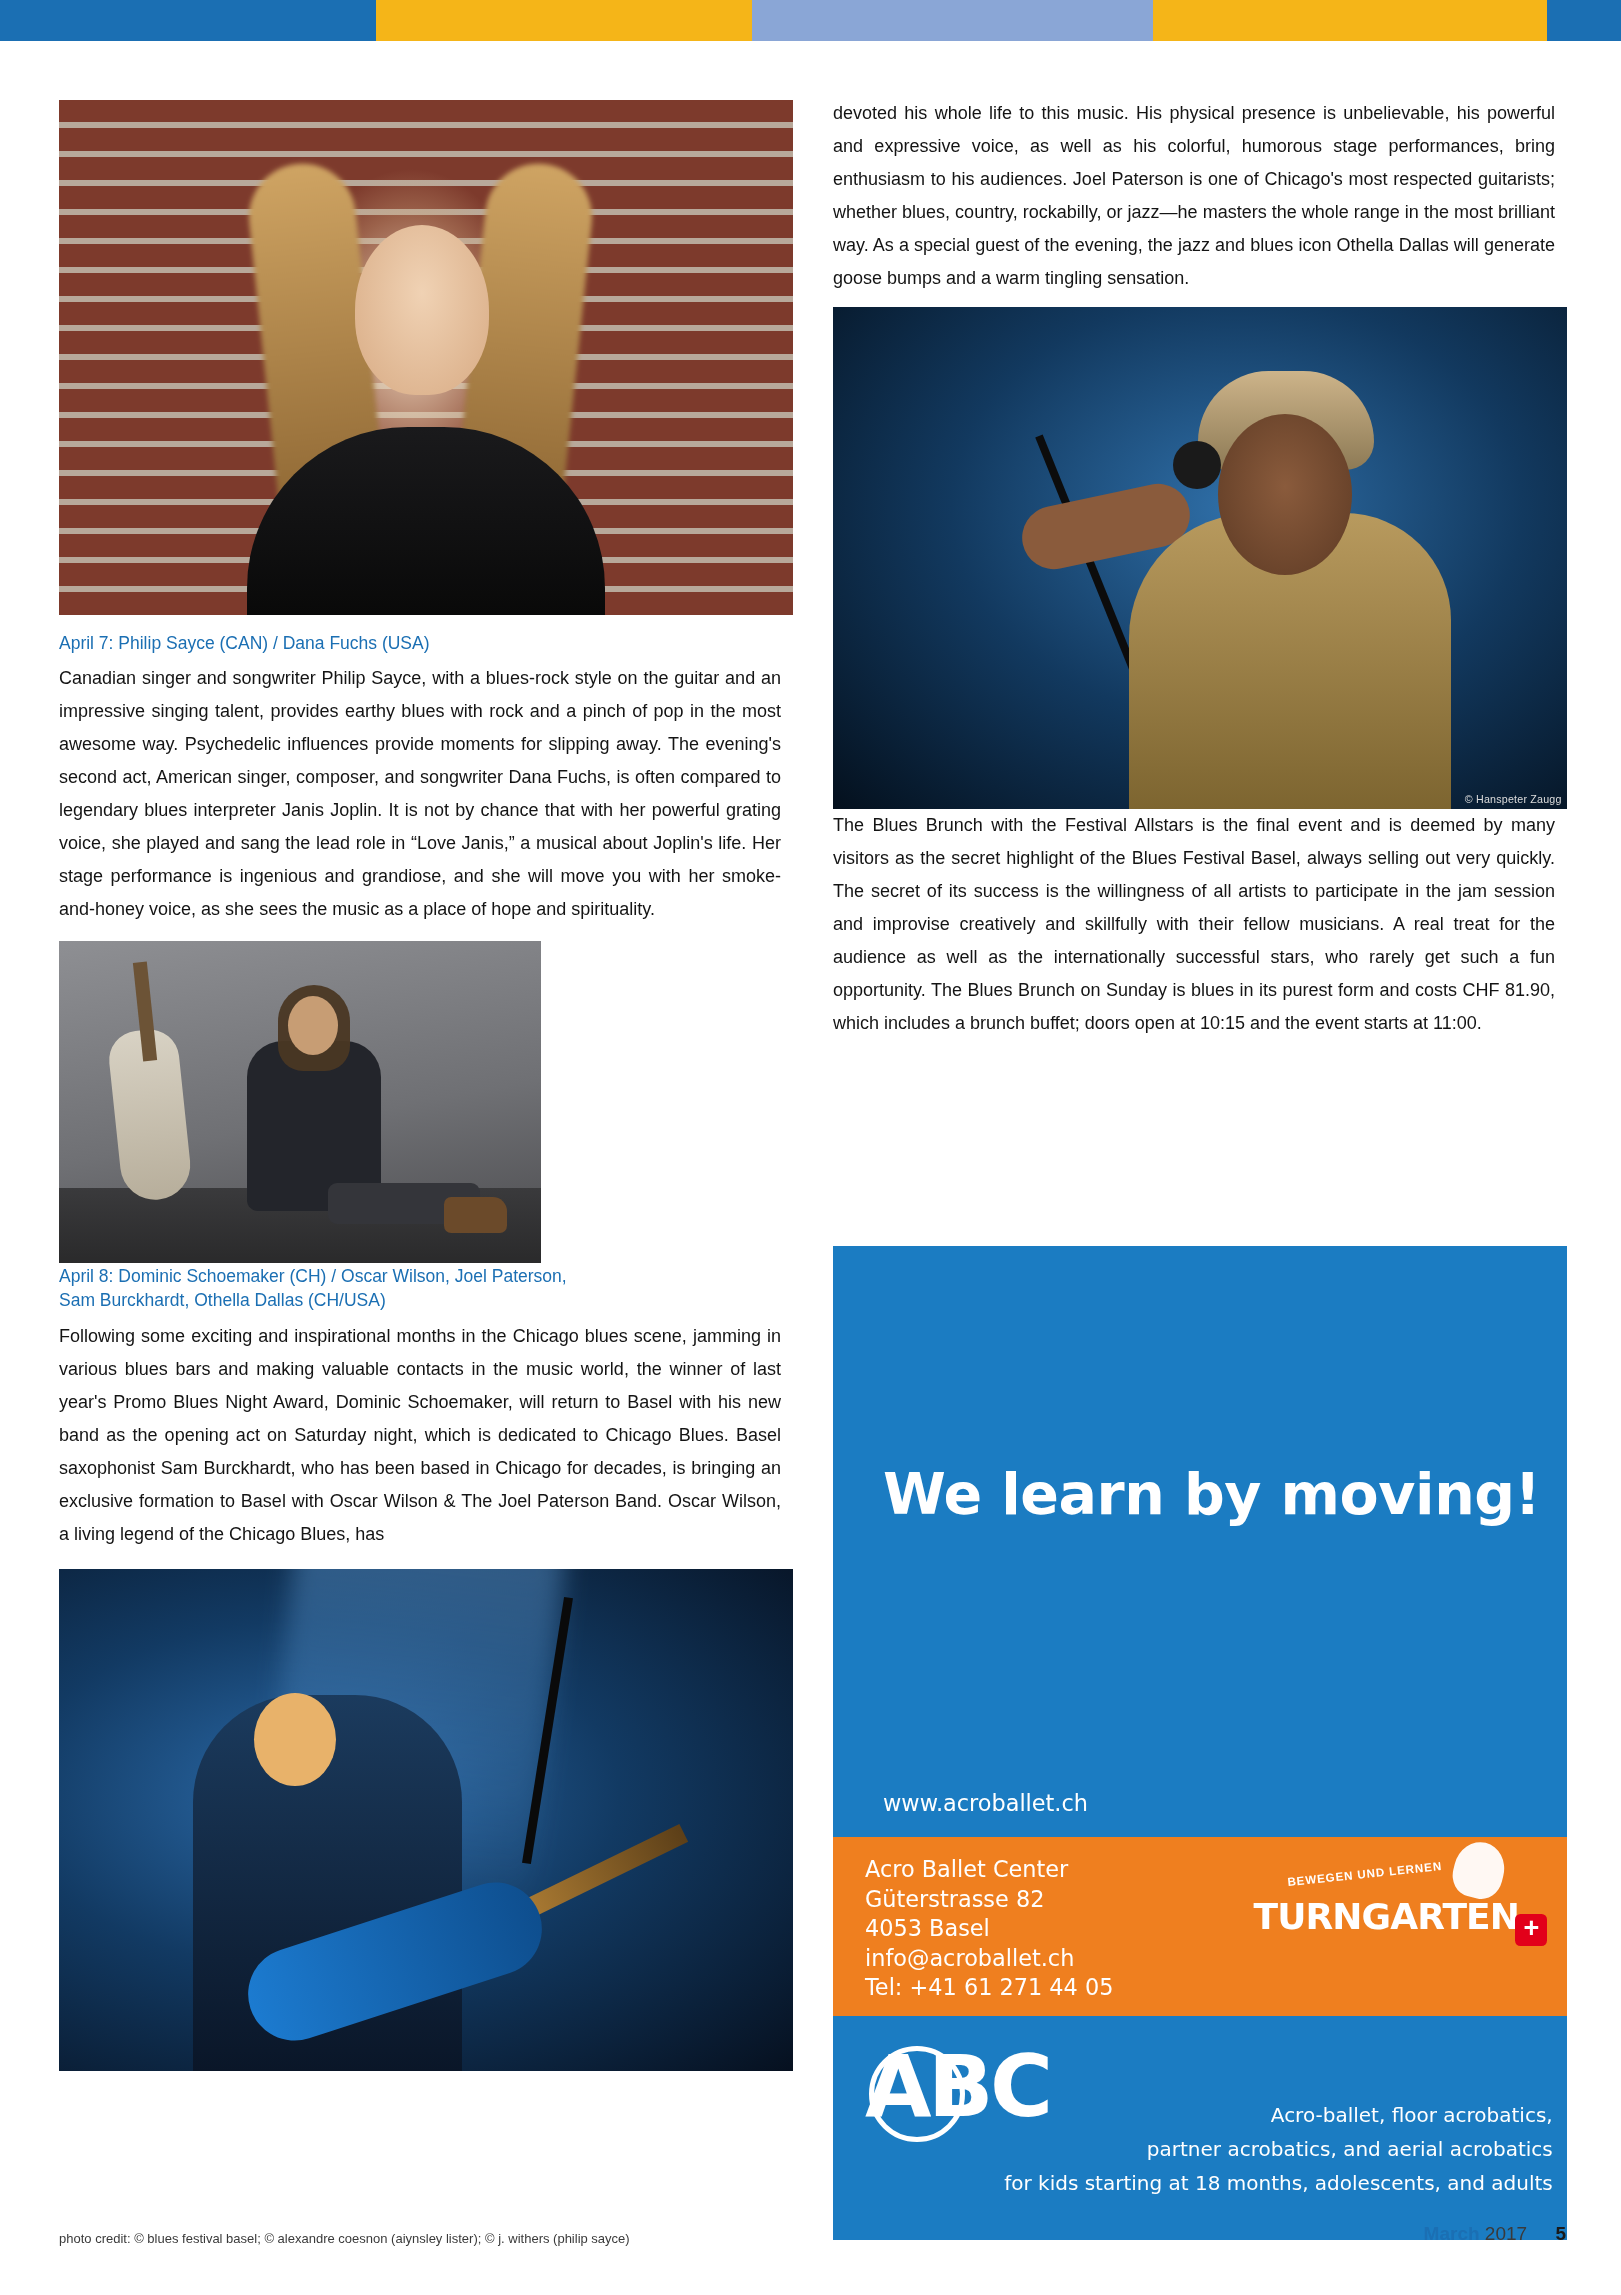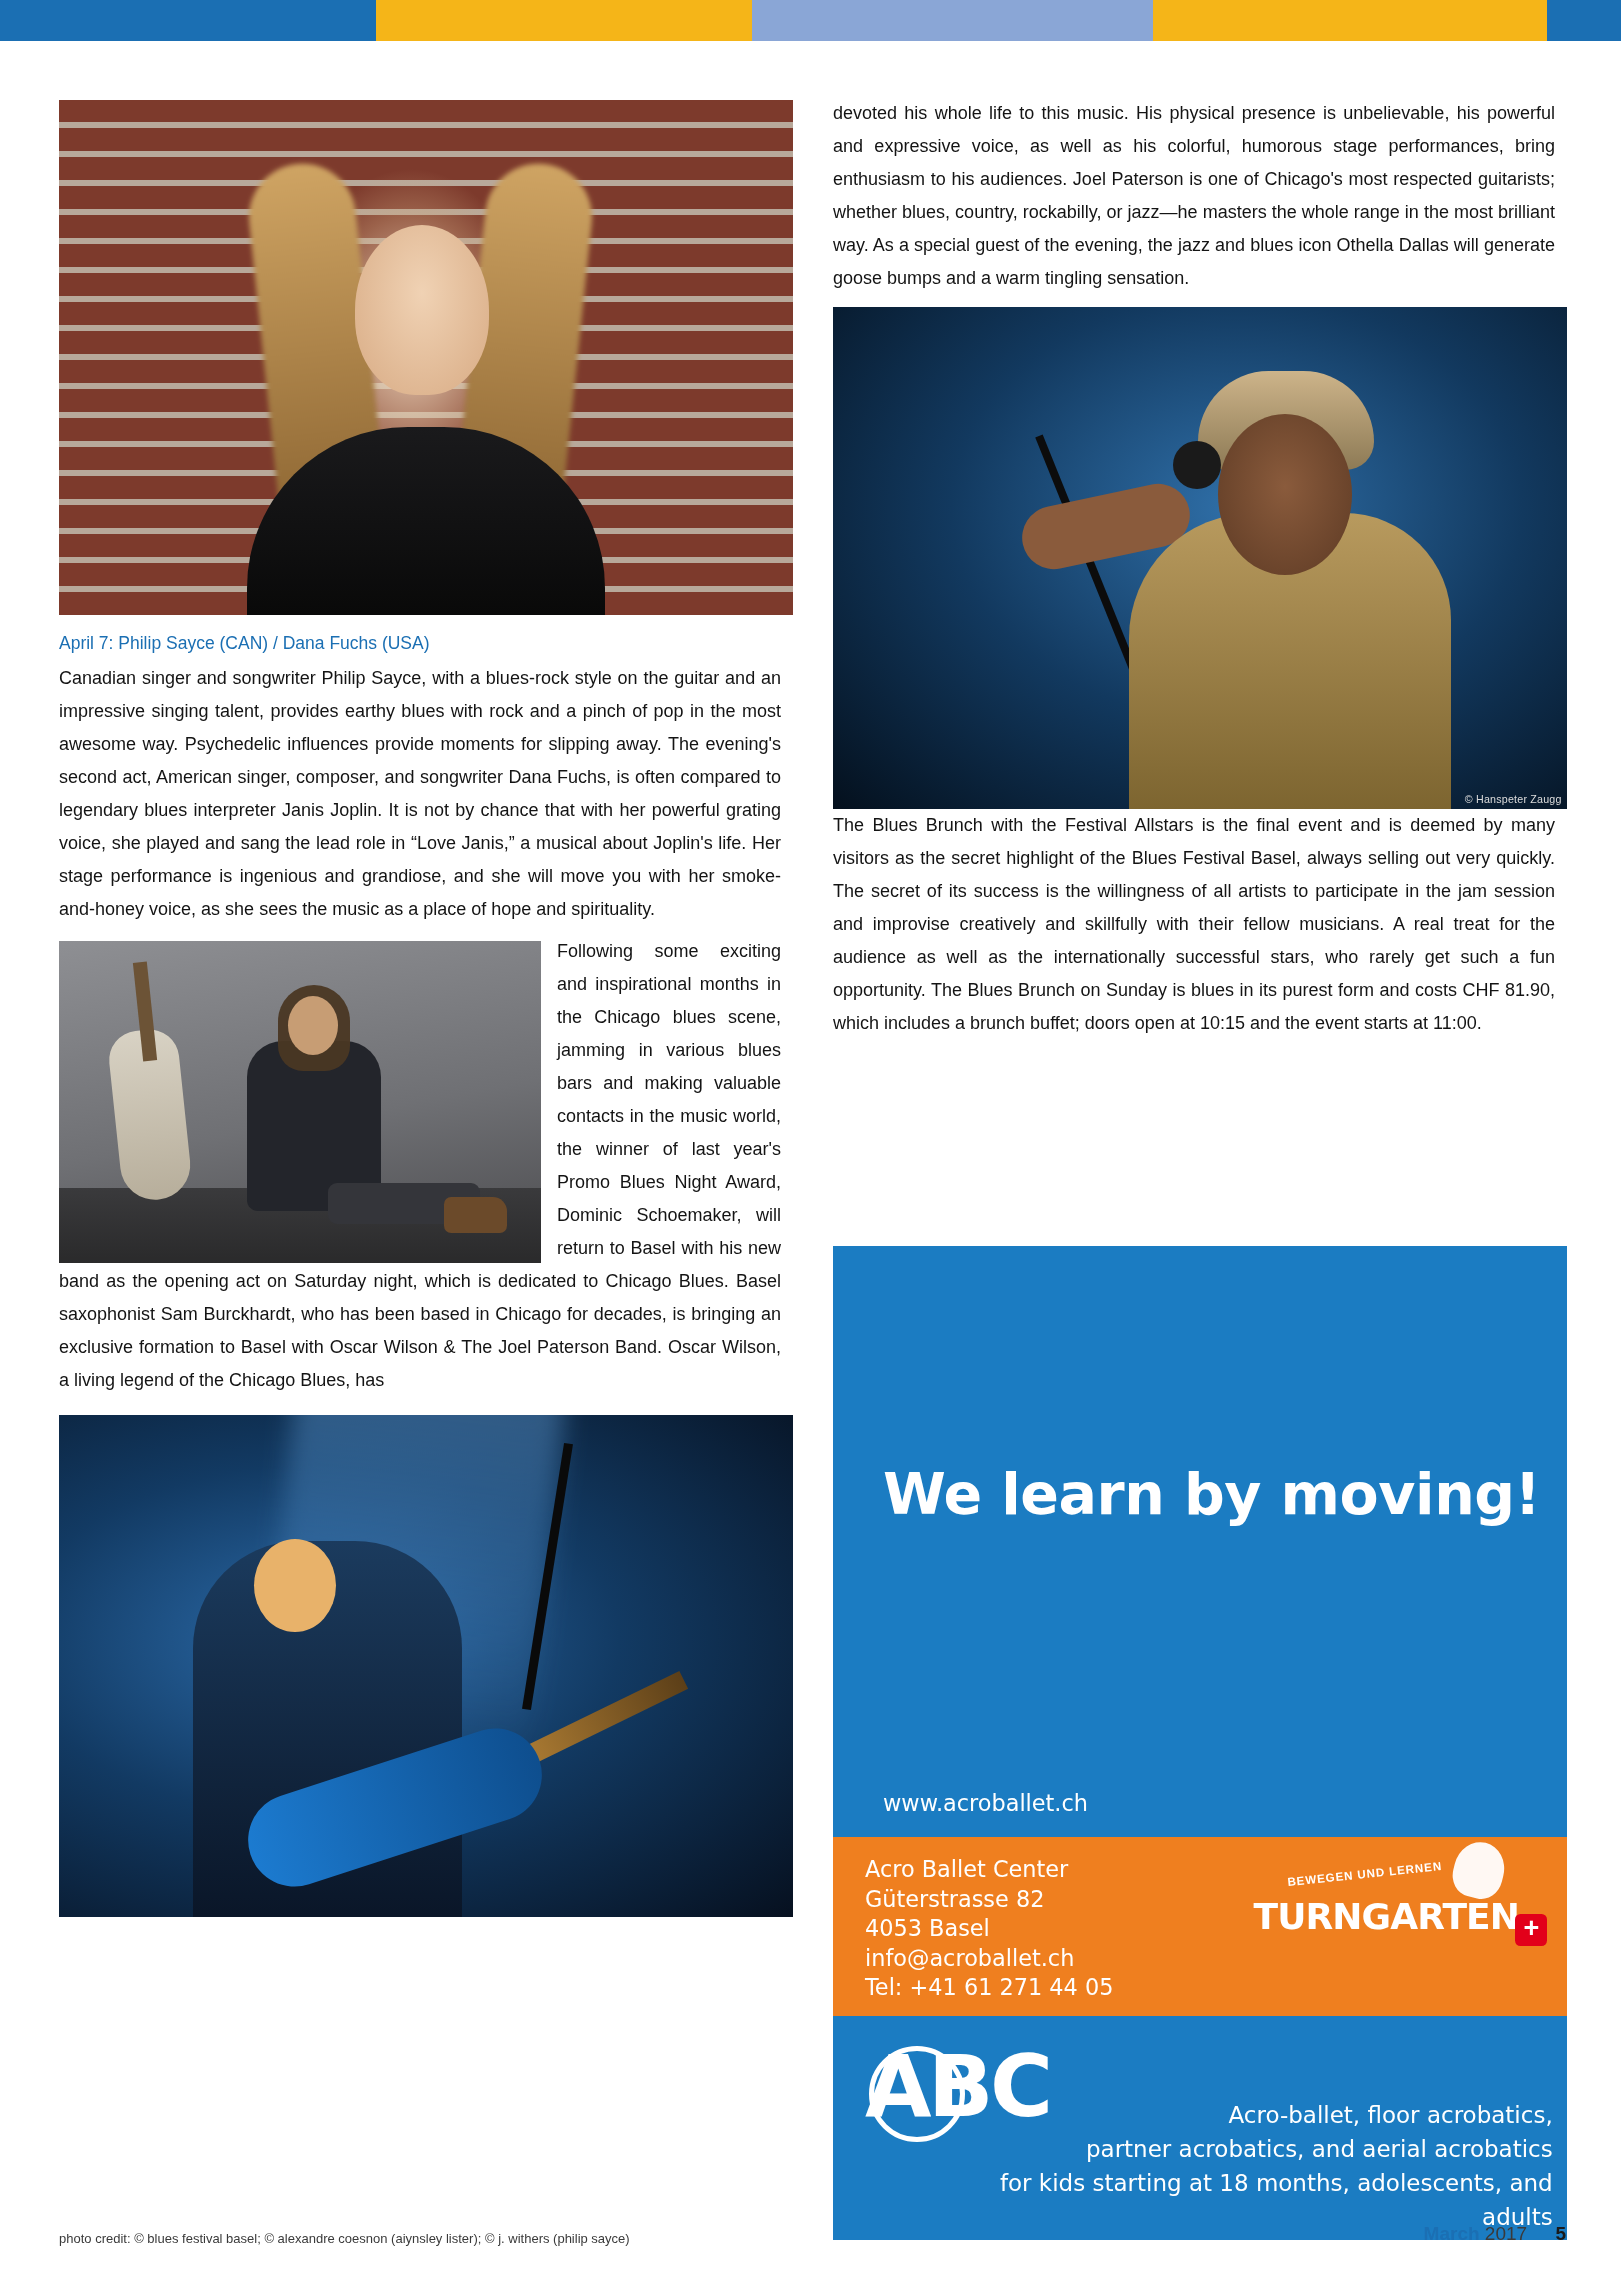--- a/index.html
+++ b/index.html
@@ -317,21 +317,21 @@
     left: 36px; top: 30px;
     width: 86px; height: 86px;
     border: 5.4px solid #ffffff;
     border-radius: 50%;
   }
   .ad-abc .abc-lines {
     position: absolute;
     right: 14.3px; top: 82px;
     width: 591px;
     color: #ffffff;
-    font-size: 23px;
+    font-size: 20px;
     line-height: 34px;
     text-align: right;
     font-family: "DejaVu Sans", sans-serif;
   }
 
   
   .footer-credit {
     position: absolute;
     left: 59px;
     top: 2190px;
@@ -383,20 +383,24 @@
       <div class="floor"></div>
       <div class="guitar"></div>
       <div class="neck"></div>
       <div class="person"></div>
       <div class="hair"></div>
       <div class="head"></div>
       <div class="legs"></div>
       <div class="boot"></div>
     </div>
 
+    <h2 class="subhead" style="margin-top:19.7px;clear:both;">
+      <span>April 8: Dominic Schoemaker (CH) / Oscar Wilson, Joel Paterson,</span><br>
+      <span>Sam Burckhardt, Othella Dallas (CH/USA)</span>
+    </h2>
 
     <p class="body">Following some exciting and inspirational months in the Chicago blues scene, jamming in various blues bars and making valuable contacts in the music world, the winner of last year's Promo Blues Night Award, Dominic Schoemaker, will return to Basel with his new band as the opening act on Saturday night, which is dedicated to Chicago Blues. Basel saxophonist Sam Burckhardt, who has been based in Chicago for decades, is bringing an exclusive formation to Basel with Oscar Wilson &amp; The Joel Paterson Band. Oscar Wilson, a living legend of the Chicago Blues, has</p>
 
     <div class="photo" id="photo-stage" style="margin-top:18px;">
       <div class="beam"></div>
       <div class="figure"></div>
       <div class="head2"></div>
       <div class="neck2"></div>
       <div class="guitar2"></div>
       <div class="mic"></div>

